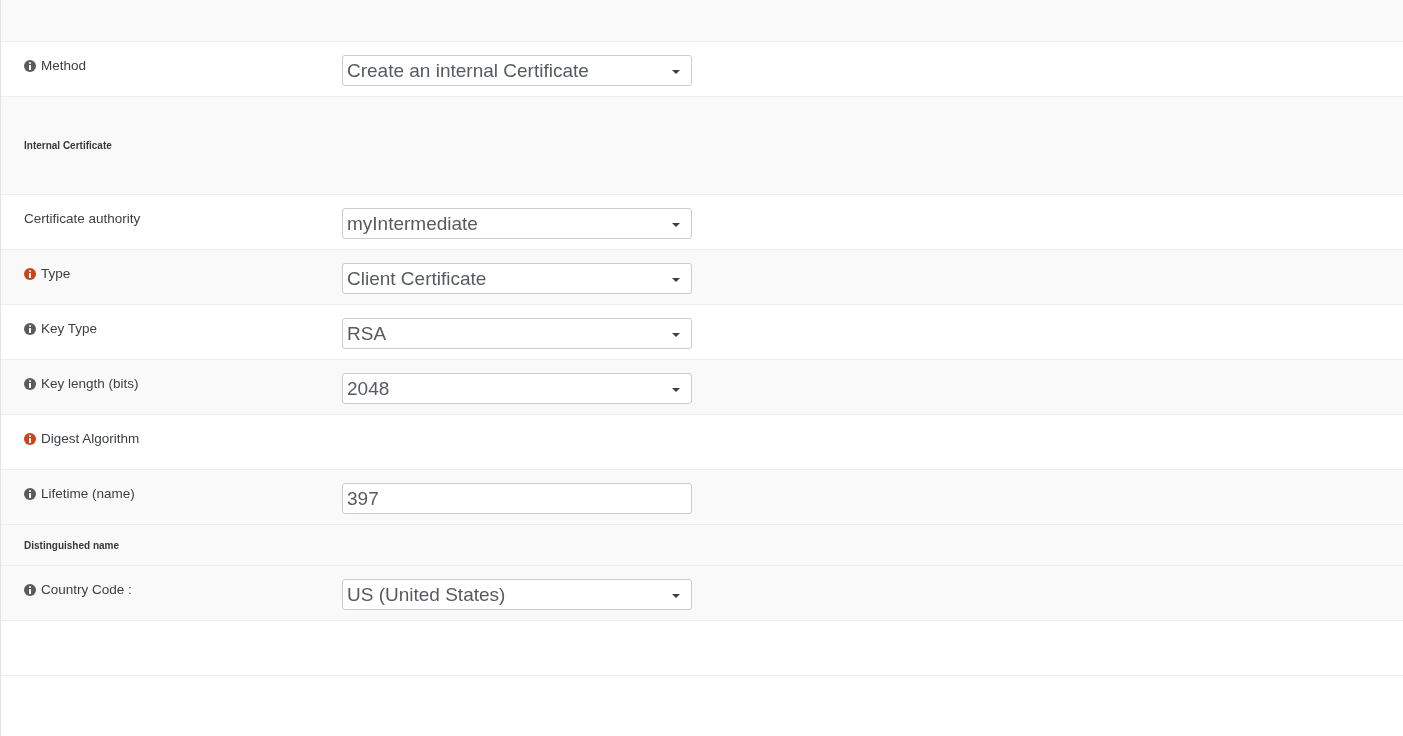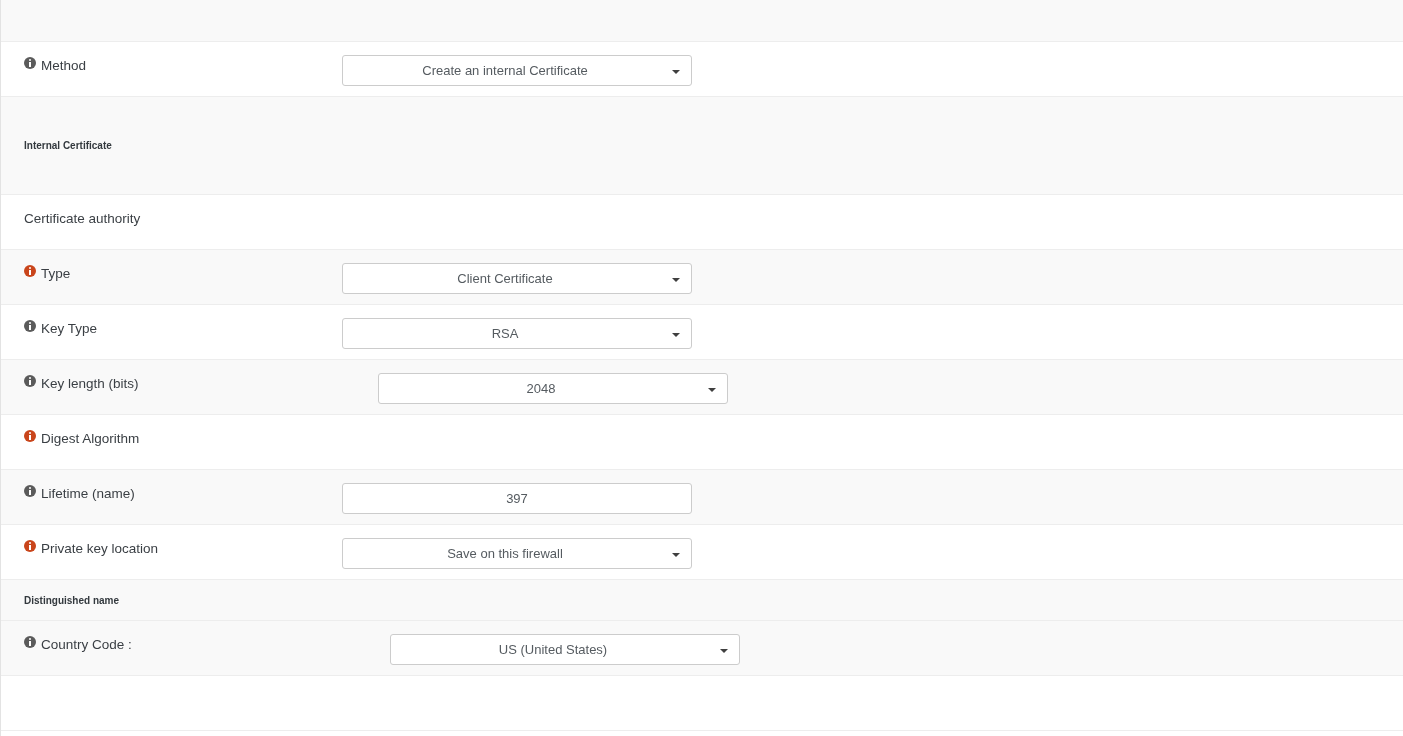--- a/index.html
+++ b/index.html
@@ -51,21 +51,21 @@
     width: 340px;
     flex: 0 0 340px;
     box-sizing: border-box;
     padding-left: 23px;
     padding-right: 10px;
     font-size: 13.5px;
     color: #3a3f44;
     line-height: 17px;
     white-space: nowrap;
     display: flex;
-    align-items: flex-start;
+    align-items: center;
     height: 17px;
     margin-top: 2px;
   }
 
   .form-control-cell {
     flex: 1 1 auto;
     padding-left: 1px;
   }
 
   
@@ -120,27 +120,26 @@
 
   
   .ctl {
     box-sizing: border-box;
     width: 350px;
     height: 31px;
     border: 1px solid #ccc;
     border-radius: 3px;
     background: #ffffff;
     font-family: "Liberation Sans", sans-serif;
-    font-size: 13px;
+    font-size: 19px;
     color: #555b60;
     padding: 0 4px;
     line-height: 29px;
     display: block;
     position: relative;
-    text-align: center;
   }
   .ctl.select {
     padding-right: 28px;
     overflow: hidden;
     white-space: nowrap;
   }
   .ctl.select .caret {
     position: absolute;
     right: 11px;
     top: 14px;
@@ -177,40 +176,43 @@
           <div class="ctl select"><span class="value">Create an internal Certificate</span><span class="caret"></span></div>
         </div>
       </div>
       <div class="section-row" style="height: 98px;">
         <div class="section-title">Internal Certificate</div>
       </div>
       <div class="form-row" style="height: 55px;">
         <div class="form-label">
           <span>Certificate authority</span>
         </div>
+        <div class="form-control-cell">
+          <div class="ctl select"><span class="value">myIntermediate</span><span class="caret"></span></div>
+        </div>
       </div>
       <div class="form-row alt" style="height: 55px;">
         <div class="form-label">
           <span class="info-icon required"></span>
           <span>Type</span>
         </div>
         <div class="form-control-cell">
           <div class="ctl select"><span class="value">Client Certificate</span><span class="caret"></span></div>
         </div>
       </div>
       <div class="form-row" style="height: 55px;">
         <div class="form-label">
           <span class="info-icon"></span>
           <span>Key Type</span>
         </div>
         <div class="form-control-cell">
           <div class="ctl select"><span class="value">RSA</span><span class="caret"></span></div>
         </div>
       </div>
-      <div class="form-row alt" style="height: 55px; gap: 36px;">
+      <div class="form-row alt" style="height: 55px;">
         <div class="form-label">
           <span class="info-icon"></span>
           <span>Key length (bits)</span>
         </div>
         <div class="form-control-cell">
           <div class="ctl select"><span class="value">2048</span><span class="caret"></span></div>
         </div>
       </div>
       <div class="form-row" style="height: 55px;">
         <div class="form-label">
@@ -220,33 +222,24 @@
       </div>
       <div class="form-row alt" style="height: 55px;">
         <div class="form-label">
           <span class="info-icon"></span>
           <span>Lifetime (name)</span>
         </div>
         <div class="form-control-cell">
           <div class="ctl text"><span class="value">397</span></div>
         </div>
       </div>
-      <div class="form-row" style="height: 55px;">
-        <div class="form-label">
-          <span class="info-icon required"></span>
-          <span>Private key location</span>
-        </div>
-        <div class="form-control-cell">
-          <div class="ctl select"><span class="value">Save on this firewall</span><span class="caret"></span></div>
-        </div>
-      </div>
       <div class="section-row" style="height: 41px;">
         <div class="section-title">Distinguished name</div>
       </div>
-      <div class="form-row alt" style="height: 55px; gap: 48px;">
+      <div class="form-row alt" style="height: 55px;">
         <div class="form-label">
           <span class="info-icon"></span>
           <span>Country Code :</span>
         </div>
         <div class="form-control-cell">
           <div class="ctl select"><span class="value">US (United States)</span><span class="caret"></span></div>
         </div>
       </div>
       <div class="form-row" style="height: 55px;"></div>
     </div>

